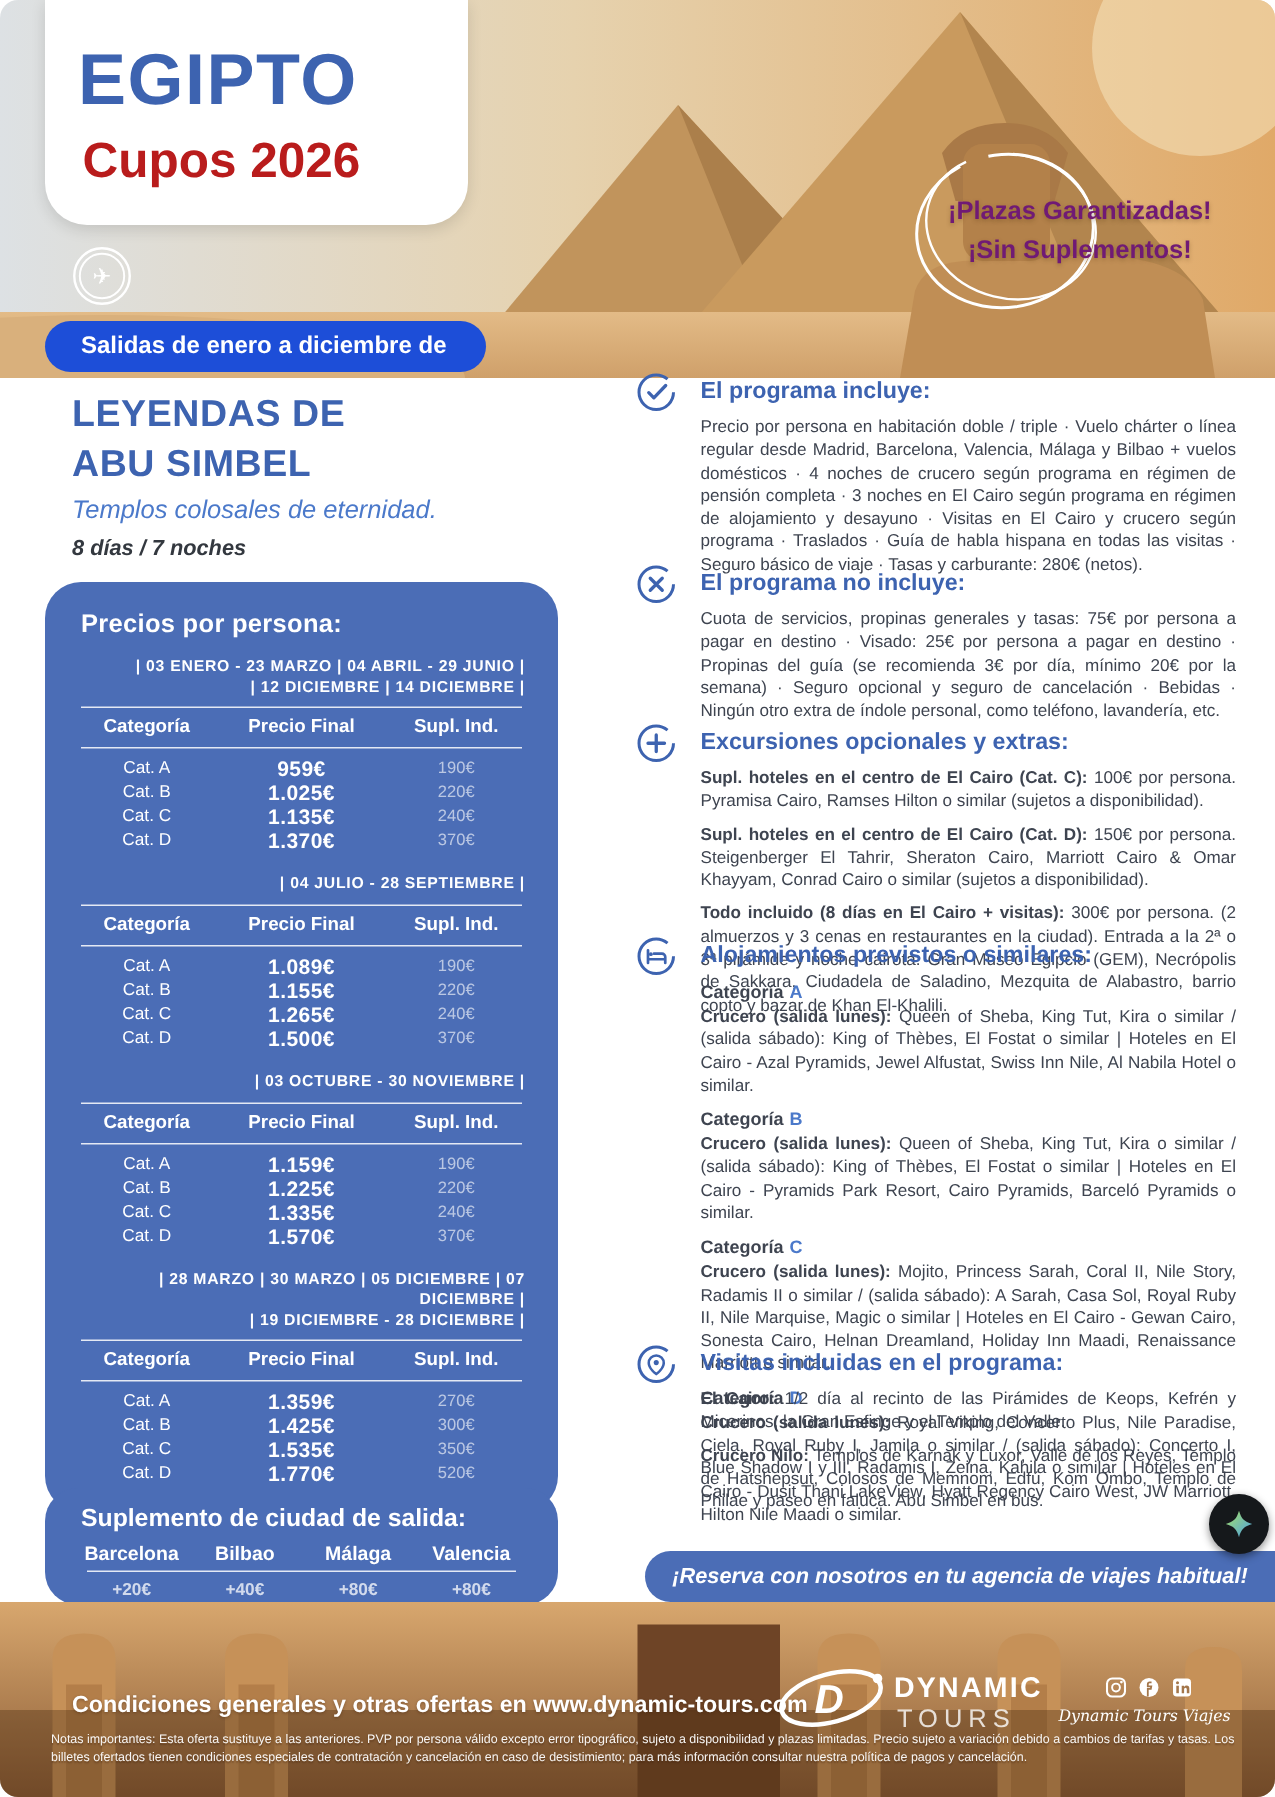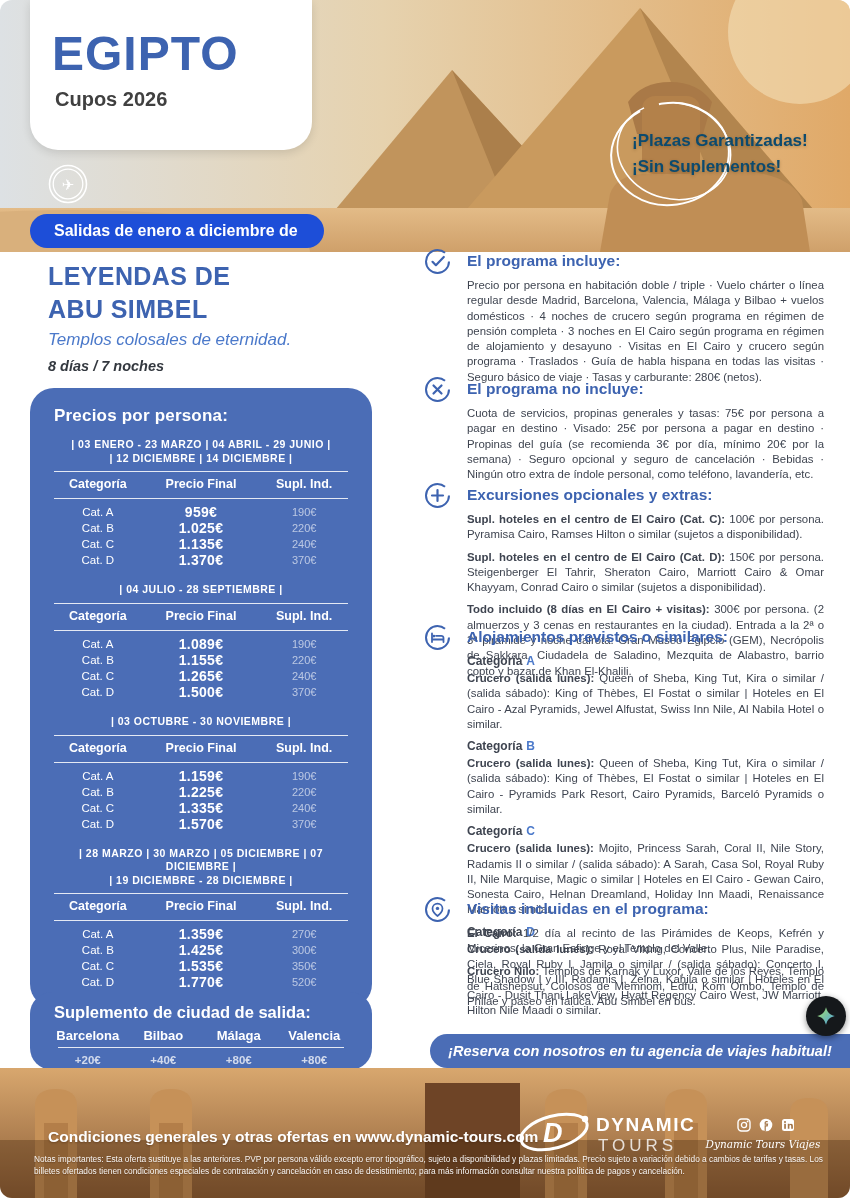--- a/index.html
+++ b/index.html
@@ -3,39 +3,39 @@
 <meta charset="utf-8">
 <style>
   * { margin:0; padding:0; box-sizing:border-box; }
   body { background:#ffffff; font-family:"Liberation Sans", sans-serif; }
   .page { position:relative; width:850px; height:1198px; background:#fff; overflow:hidden; border-radius:12px;padding-left:36px; }
 
   
   .hero { position:absolute; left:0; top:0; width:850px; height:252px; }
   .title-card { position:absolute; left:30px; top:0; width:282px; height:150px; background:#fff; border-radius:0 0 28px 28px; box-shadow:0 3px 10px rgba(0,0,0,.12); }
   .main-title { position:absolute; left:22px; top:26px; font-size:48px; font-weight:bold; color:#3d63b0; letter-spacing:1px; }
-  .sub-title { position:absolute; left:25px; top:88px; font-size:20px; font-weight:bold; color:#404040; }
-  .badge { position:absolute; left:606px; top:96px; width:215px; height:116px; color:#0c4a6e; }
+  .sub-title { position:absolute; left:25px; top:88px; font-size:33px; font-weight:bold; color:#b91c1c; }
+  .badge { position:absolute; left:606px; top:96px; width:215px; height:116px; color:#701a75;text-align:center; }
   .badge-circles { position:absolute; left:0; top:0; }
   .badge-text { position:absolute; left:26px; top:32px; font-size:17px; font-weight:bold; line-height:1.5; white-space:nowrap; text-shadow:0 1px 3px rgba(90,60,20,.35); }
   .salidas { position:absolute; left:48px; top:158px; display:flex; gap:11px; color:#fff; }
   .plane-badge { width:40px; height:40px; margin-top:6px; }
   .s-label { font-size:17px; font-weight:bold; letter-spacing:.8px; text-shadow:0 1px 3px rgba(90,60,20,.4); }
   .s-line { font-size:14px; font-weight:bold; line-height:1.25; text-shadow:0 1px 3px rgba(90,60,20,.4); }
   .dates-bar { position:absolute; left:30px; top:214px; width:294px; height:34px; background:#1d4ed8; border-radius:17px; color:#fff; font-size:16px; font-weight:bold; line-height:34px; padding-left:24px; }
 
   
   .program-title { position:absolute; left:48px; top:260px; font-size:25px; font-weight:bold; color:#3d63b0; line-height:1.32; letter-spacing:.4px; }
   .tagline { position:absolute; left:48px; top:330px; font-size:17px; font-style:italic; color:#4b79ca; }
   .duration { position:absolute; left:48px; top:358px; font-size:14.5px; font-style:italic; font-weight:bold; color:#33383f; }
 
   .prices-panel { position:absolute; left:30px; top:388px; width:342px; background:#4b6db6; border-radius:24px; color:#fff; padding:18px 22px 14px; }
   .panel-heading { font-size:17px; font-weight:bold; margin:0 0 12px 2px; letter-spacing:.2px; }
   .ptable { margin-bottom:15px; }
-  .period { text-align:center; font-size:10.5px; font-weight:bold; letter-spacing:.5px; line-height:1.3; }
+  .period { text-align:right; font-size:10.5px; font-weight:bold; letter-spacing:.5px; line-height:1.3; }
   .pdiv { border:none; border-top:1px solid rgba(255,255,255,.85); margin:6px 2px 5px; }
   .prow { display:grid; grid-template-columns:1fr 1.25fr 1fr; text-align:center; align-items:center; }
   .phead span { font-size:12.5px; font-weight:bold; line-height:15px; }
   .pdata { line-height:16px; }
   .pdata .cat { font-size:11.5px; }
   .pdata .price { font-size:14px; font-weight:bold; letter-spacing:.3px; }
   .pdata .suppl { font-size:11px; color:rgba(255,255,255,.62); }
 
   .sup-panel { position:absolute; left:30px; top:992px; width:342px; height:78px; background:#4b6db6; border-radius:22px; color:#fff; padding:11px 20px; }
   .sup-heading { font-size:16.5px; font-weight:bold; margin-left:4px; }

